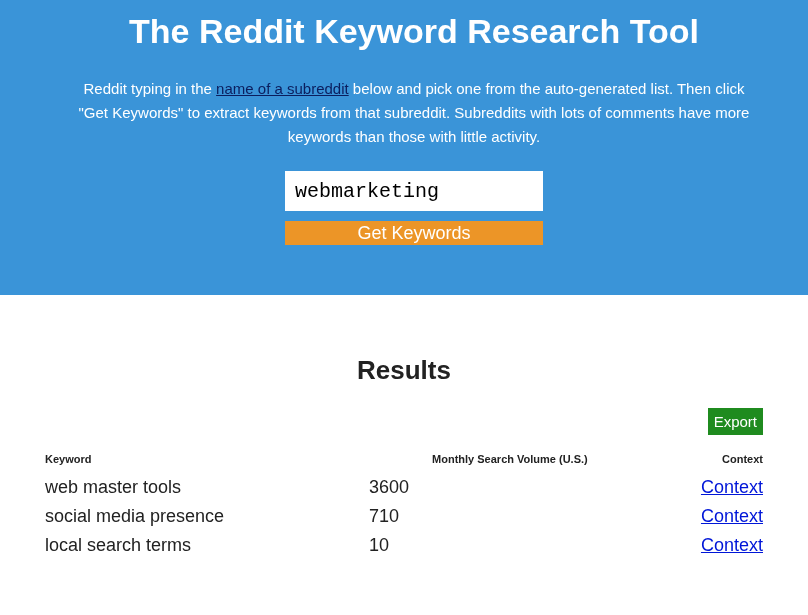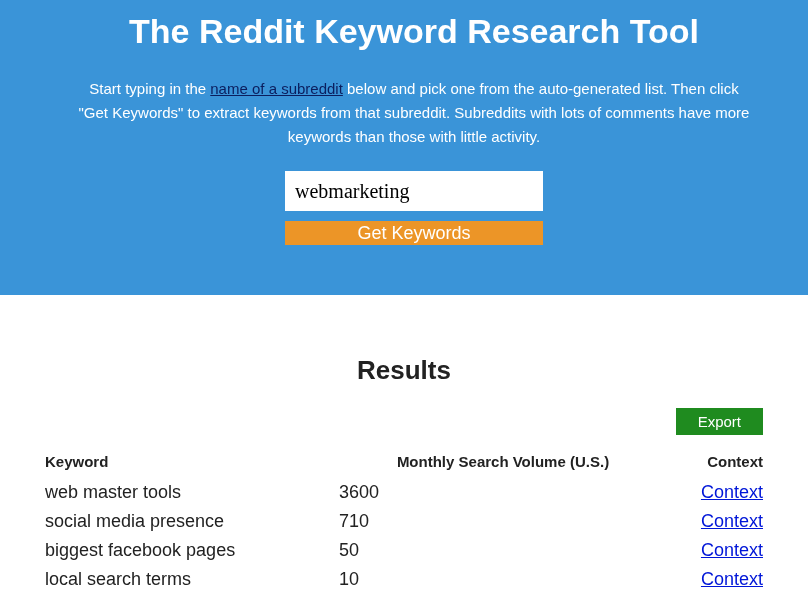--- a/index.html
+++ b/index.html
@@ -40,21 +40,21 @@
       gap: 10px;
     }
     .subreddit-input {
       width: 258px;
       height: 40px;
       font-size: 20px;
       padding: 6px 10px;
       border: none;
       background: #fff;
       color: #000;
-      font-family: Liberation Serif, serif;
+      font-family: Liberation Mono, monospace;
     }
     .get-keywords-btn {
       width: 258px;
       height: 24px;
       background: #ec9527;
       color: #fff;
       border: none;
       font-size: 18px;
       font-weight: 400;
       cursor: pointer;
@@ -71,33 +71,33 @@
       margin-bottom: 22px;
     }
     .export-row {
       text-align: right;
       margin-bottom: 18px;
     }
     .export-btn {
       background: #1f8b1f;
       color: #fff;
       border: none;
-      padding: 5px 22px;
+      padding: 5px 6px;
       font-size: 15px;
       cursor: pointer;
       font-family: inherit;
     }
     .results-table {
       width: 100%;
       border-collapse: collapse;
     }
     .results-table th {
       text-align: left;
       font-weight: 700;
-      font-size: 15px;
+      font-size: 11px;
       color: #222;
       padding-bottom: 8px;
     }
     .results-table th.col-volume {
       text-align: center;
     }
     .results-table th.col-context {
       text-align: right;
     }
     .results-table td {
@@ -116,21 +116,21 @@
       text-decoration: underline;
       cursor: pointer;
     }
   </style>
 </head>
 <body>
 
 <div class="hero">
   <h1>The Reddit Keyword Research Tool</h1>
   <p class="hero-desc">
-    <span>Start typing in the </span><a href="#">name of a subreddit</a><span> below and pick one from the auto-generated list. Then click "Get Keywords" to extract keywords from that subreddit. Subreddits with lots of comments have more keywords than those with little activity.</span>
+    <span>Reddit typing in the </span><a href="#">name of a subreddit</a><span> below and pick one from the auto-generated list. Then click "Get Keywords" to extract keywords from that subreddit. Subreddits with lots of comments have more keywords than those with little activity.</span>
   </p>
   <div class="input-group">
     <input type="text" class="subreddit-input" value="webmarketing" style="">
     <button class="get-keywords-btn">Get Keywords</button>
   </div>
 </div>
 
 <div class="results-section">
   <h2 class="results-title">Results</h2>
   <div class="export-row">
@@ -149,24 +149,19 @@
           <td class="cell-keyword">web master tools</td>
           <td class="cell-volume">3600</td>
           <td class="cell-context"><a class="context-link">Context</a></td>
         </tr>
         <tr>
           <td class="cell-keyword">social media presence</td>
           <td class="cell-volume">710</td>
           <td class="cell-context"><a class="context-link">Context</a></td>
         </tr>
         <tr>
-          <td class="cell-keyword">biggest facebook pages</td>
-          <td class="cell-volume">50</td>
-          <td class="cell-context"><a class="context-link">Context</a></td>
-        </tr>
-        <tr>
           <td class="cell-keyword">local search terms</td>
           <td class="cell-volume">10</td>
           <td class="cell-context"><a class="context-link">Context</a></td>
         </tr>
       </tbody>
   </table>
 </div>
 
 </body></html>

